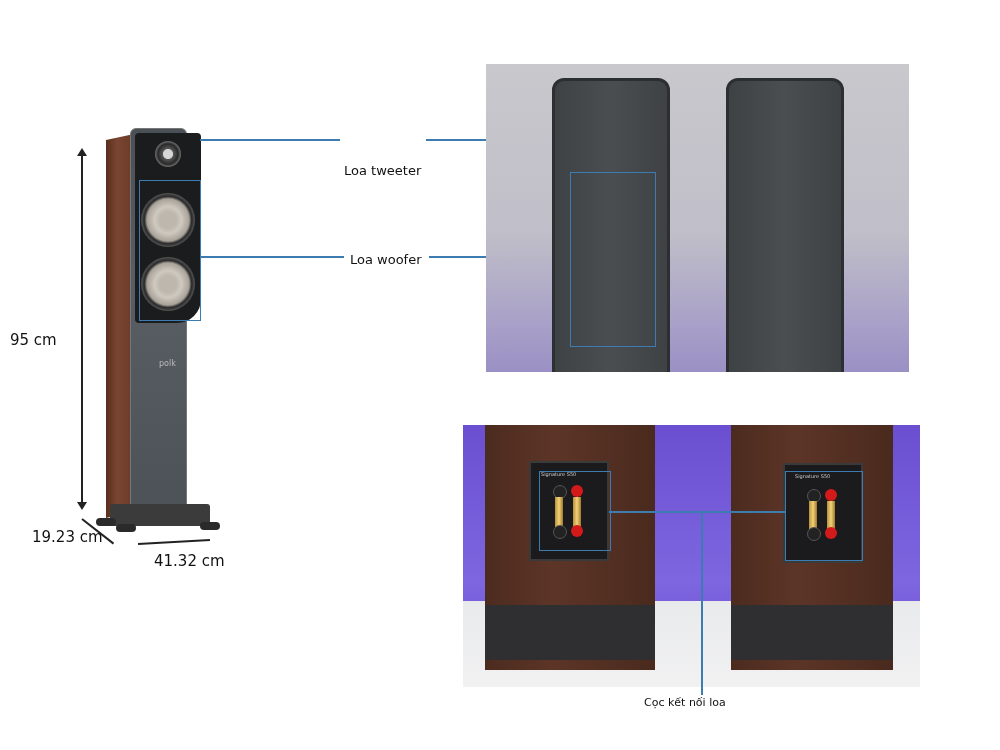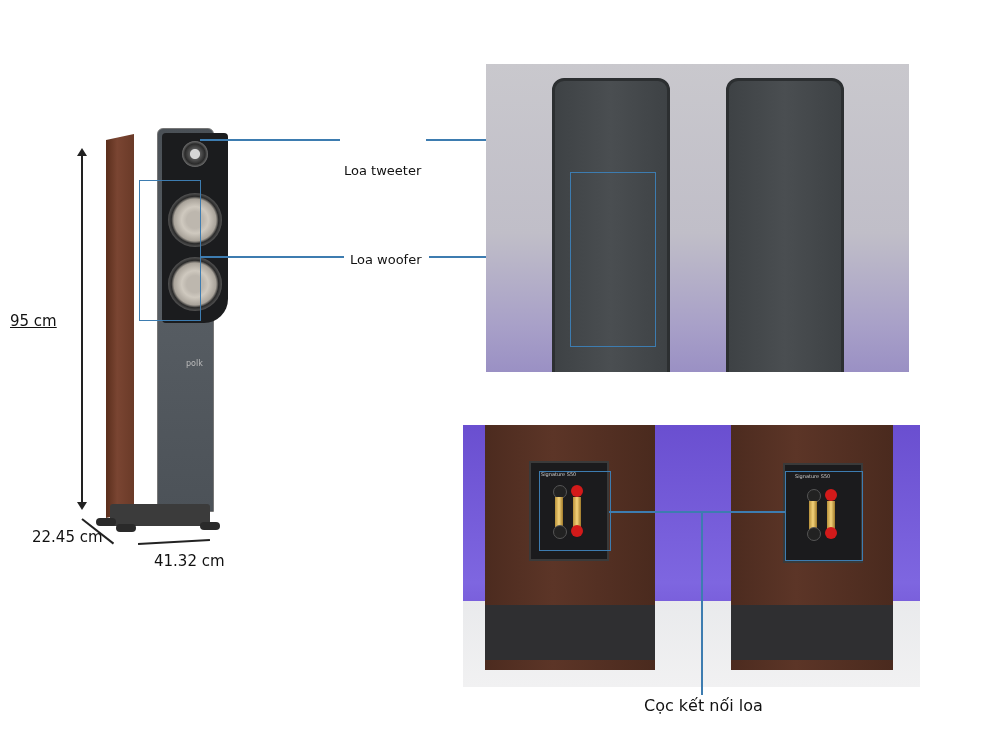--- a/index.html
+++ b/index.html
@@ -9,21 +9,21 @@
   .label { font-size:13px; color:#111; white-space:nowrap; }
   .dim { font-size:15px; color:#111; white-space:nowrap; }
   .line { position:absolute; background:#3d7cb0; }
 
   
   .tower-side { position:absolute; left:106px; top:134px; width:28px; height:378px;
      background:linear-gradient(90deg,#5a2e1c,#7a4532 40%,#6a3a28);
      transform:skewY(-12deg); transform-origin:right top; }
   .tower-front { position:absolute; left:130px; top:128px; width:57px; height:384px;
      background:linear-gradient(180deg,#4a5056,#585e64 40%,#4c5258);
-     border-radius:6px 6px 0 0; border:1px solid #777; box-sizing:border-box;margin-left:27px; }
+     border-radius:6px 6px 0 0; border:1px solid #777; box-sizing:border-box; }
   .baffle { position:absolute; left:4px; top:4px; width:66px; height:190px; background:#1b1c1e;
      border-radius:4px 4px 24px 4px; }
   .tweeter { position:absolute; left:20px; top:8px; width:26px; height:26px; border-radius:50%;
      background:radial-gradient(circle,#d6d6d6 0 25%,#555 30%,#2a2a2a 55%,#6c6c6c 70%,#222 80%); }
   .woofer { position:absolute; left:6px; width:54px; height:54px; border-radius:50%;
      background:radial-gradient(circle,#bdb7ae 0 22%,#cfc9bf 35%,#a9a39a 55%,#2a2a2a 62%,#5a5a5a 72%,#1a1a1a 80%); }
   .polk-logo { position:absolute; left:28px; top:230px; font-size:8px; color:#bbb; }
   .plinth { position:absolute; left:110px; top:504px; width:100px; height:22px;
      background:#3b3b3b; border-radius:3px; }
   .foot { position:absolute; width:20px; height:8px; background:#2a2a2a; border-radius:4px; }
@@ -46,23 +46,23 @@
      background:linear-gradient(90deg,#4c2b1f,#5c3527 40%,#4a2a1e); }
   .base { position:absolute; height:55px; background:#2f2f31; }
   .terminal { position:absolute; width:80px; height:100px; background:#1b1b1d; border:2px solid #3a3a3a; box-sizing:border-box; }
   .post { position:absolute; width:12px; height:12px; border-radius:50%; }
   .gold { position:absolute; width:8px; height:30px; background:linear-gradient(90deg,#b8913a,#f3d27a,#a07a2a); }
 </style>
 </head>
 <body>
 
 <div class="arrow-v"></div>
-<div class="abs dim" style="left:10px;top:312px;text-decoration:underline;">95 cm</div>
+<div class="abs dim" style="left:10px;top:331px;">95 cm</div>
 <div class="abs" style="left:82px;top:518px;width:40px;height:2px;background:#222;transform:rotate(38deg);transform-origin:left;"></div>
-<div class="abs dim" style="left:32px;top:528px;">22.45 cm</div>
+<div class="abs dim" style="left:32px;top:528px;">19.23 cm</div>
 <div class="abs" style="left:138px;top:541px;width:72px;height:2px;background:#222;transform:rotate(-3deg);"></div>
 <div class="abs dim" style="left:154px;top:552px;">41.32 cm</div>
 
 <div>
   <div class="tower-side"></div>
   <div class="tower-front">
     <div class="baffle">
       <div class="tweeter"></div>
       <div class="woofer" style="top:60px;"></div>
       <div class="woofer" style="top:124px;"></div>
@@ -116,13 +116,13 @@
     <div class="post" style="left:40px;top:62px;background:#d31a1a;"></div>
   </div>
 
   <div class="abs" style="left:76px;top:46px;width:70px;height:78px;border:1.5px solid #3d7cb0;"></div>
   <div class="abs" style="left:322px;top:46px;width:76px;height:88px;border:1.5px solid #3d7cb0;"></div>
   <div class="line" style="left:146px;top:86px;width:176px;height:1.5px;"></div>
   <div class="line" style="left:238px;top:86px;width:1.5px;height:176px;"></div>
 </div>
 
 <div class="line" style="left:701px;top:687px;width:1.5px;height:8px;"></div>
-<div class="abs" style="left:644px;top:696px;font-size:16px;color:#111;">Cọc kết nối loa</div>
+<div class="abs" style="left:644px;top:696px;font-size:11px;color:#111;">Cọc kết nối loa</div>
 
 </body></html>

